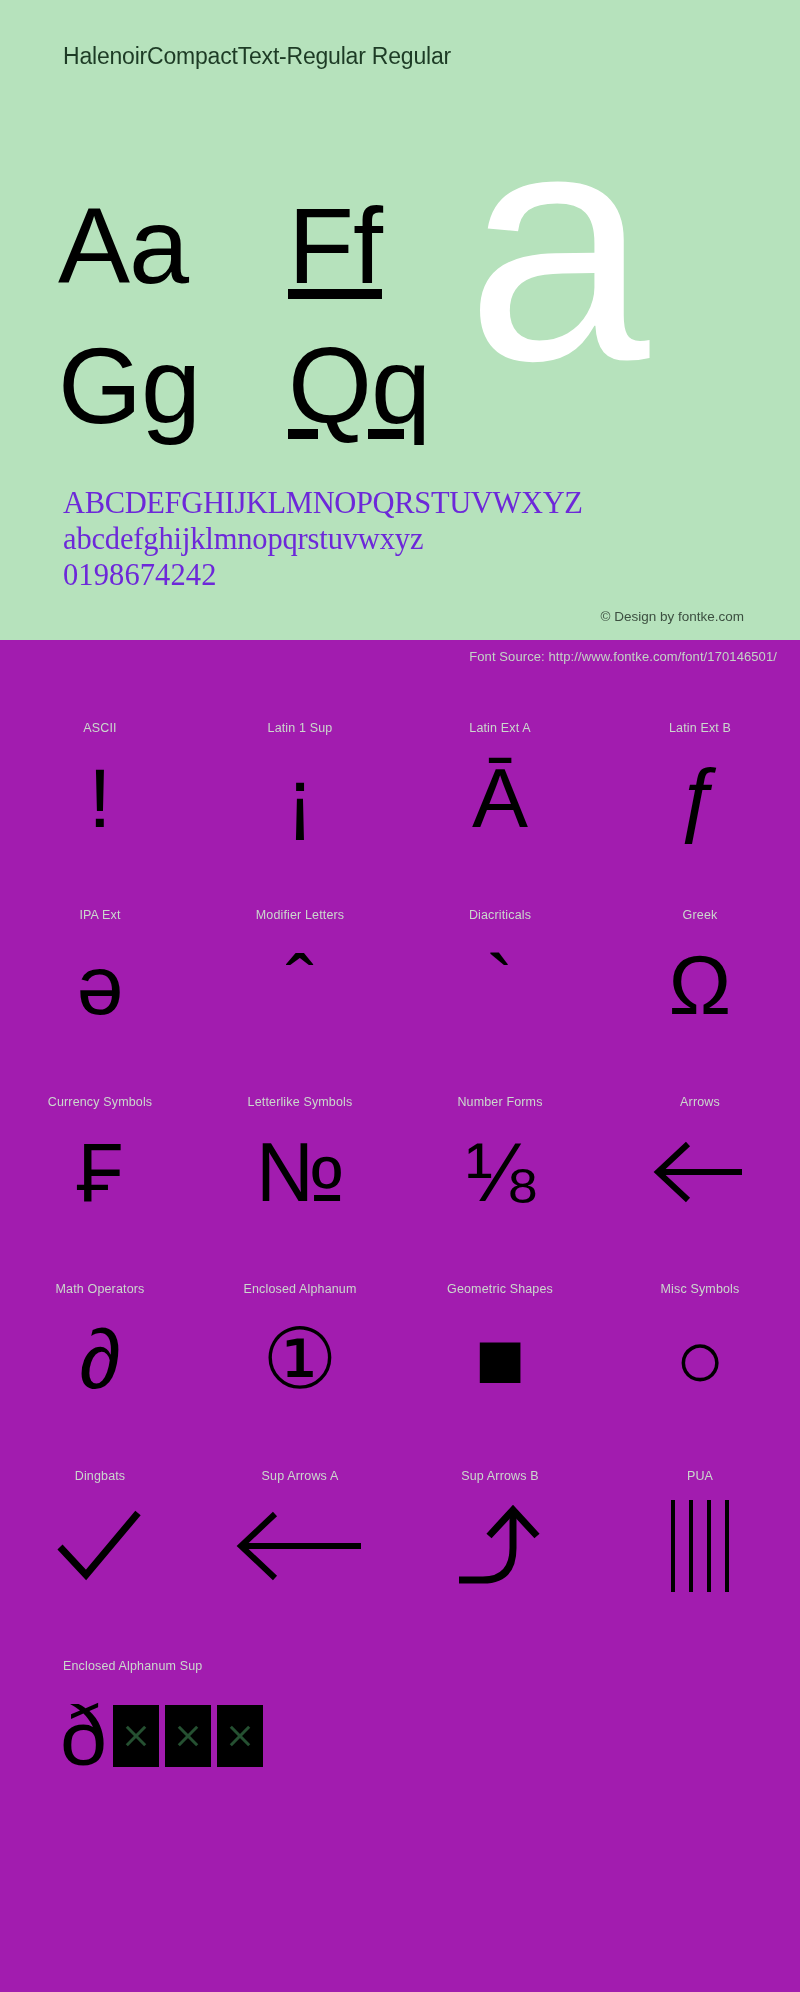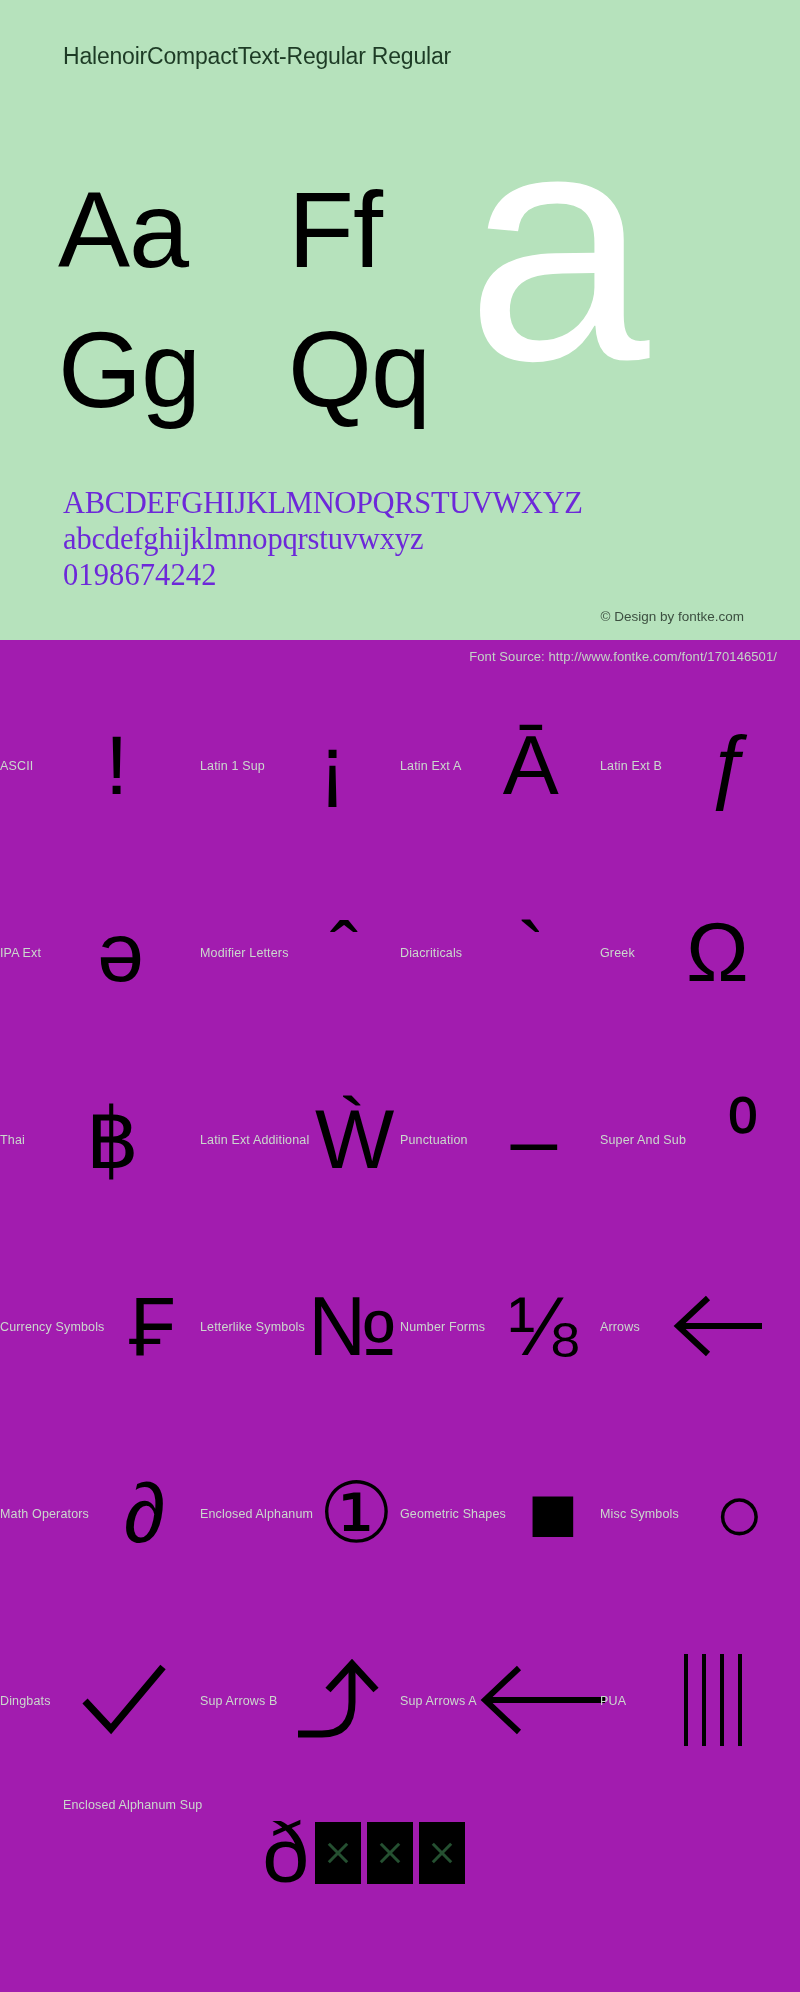--- a/index.html
+++ b/index.html
@@ -40,32 +40,32 @@
   
   .pairs {
     position: absolute;
     left: 58px;
     top: 160px;
     width: 470px;
   }
   .pair-row {
     display: flex;
     height: 140px;
-    align-items: center;
+    align-items: flex-end;
   }
   .pair {
     font-size: 108px;
     line-height: 1.0;
     color: #000000;
     font-weight: 400;
     letter-spacing: -1px;
     font-family: "Liberation Sans", sans-serif;
   }
   .pair.col1 { width: 230px; }
-  .pair.col2 { width: 230px; }
+  .pair.col2 { width: 230px; text-decoration: underline; }
 
   .big-letter {
     position: absolute;
     left: 466px;
     top: 80px;
     font-size: 330px;
     line-height: 330px;
     color: #ffffff;
     font-weight: 400;
     font-family: "Liberation Sans", sans-serif;
@@ -126,22 +126,23 @@
   }
   .grid-row {
     display: flex;
     width: 800px;
     height: 187px;
   }
   .cell {
     width: 200px;
     position: relative;
     display: flex;
-    flex-direction: row;
+    flex-direction: column;
     align-items: center;
+    justify-content: flex-end;
   }
   .cell-label {
     margin-top: 4px;
     font-size: 12.5px;
     color: #cbd8cd;
     letter-spacing: 0.15px;
     text-align: center;
     white-space: nowrap;
     font-family: "Liberation Sans", sans-serif;
     height: 18px;
@@ -271,38 +272,20 @@
       <div class="cell">
         <div class="cell-label">Diacriticals</div>
         <div class="cell-glyph">`</div>
       </div>
       <div class="cell">
         <div class="cell-label">Greek</div>
         <div class="cell-glyph">Ω</div>
       </div>
     </div>
 
-    <div class="grid-row">
-      <div class="cell">
-        <div class="cell-label">Thai</div>
-        <div class="cell-glyph">฿</div>
-      </div>
-      <div class="cell">
-        <div class="cell-label">Latin Ext Additional</div>
-        <div class="cell-glyph">Ẁ</div>
-      </div>
-      <div class="cell">
-        <div class="cell-label">Punctuation</div>
-        <div class="cell-glyph">–</div>
-      </div>
-      <div class="cell">
-        <div class="cell-label">Super And Sub</div>
-        <div class="cell-glyph">⁰</div>
-      </div>
-    </div>
 
     <div class="grid-row">
       <div class="cell">
         <div class="cell-label">Currency Symbols</div>
         <div class="cell-glyph">₣</div>
       </div>
       <div class="cell">
         <div class="cell-label">Letterlike Symbols</div>
         <div class="cell-glyph">№</div>
       </div>
@@ -345,37 +328,37 @@
     <div class="grid-row">
       <div class="cell">
         <div class="cell-label">Dingbats</div>
         <div class="cell-glyph svg-glyph">
           <svg width="96" height="86" viewBox="0 0 96 86" aria-hidden="true">
             <polyline points="8,44 34,72 86,10" stroke="#000000" stroke-width="7" fill="none" stroke-linecap="butt" stroke-linejoin="miter"></polyline>
           </svg>
         </div>
       </div>
       <div class="cell">
+        <div class="cell-label">Sup Arrows A</div>
+        <div class="cell-glyph svg-glyph">
+          <svg width="134" height="92" viewBox="0 0 134 92" aria-hidden="true">
+            <g stroke="#000000" stroke-width="6" fill="none">
+              <line x1="8" y1="46" x2="128" y2="46"></line>
+              <polyline points="42,14 8,46 42,78"></polyline>
+            </g>
+          </svg>
+        </div>
+      </div>
+      <div class="cell">
         <div class="cell-label">Sup Arrows B</div>
         <div class="cell-glyph svg-glyph">
           <svg width="90" height="92" viewBox="0 0 90 92" aria-hidden="true">
             <g stroke="#000000" stroke-width="7" fill="none">
               <path d="M4 80 L28 80 Q58 80 58 48 L58 12"></path>
               <polyline points="34,36 58,10 82,36"></polyline>
-            </g>
-          </svg>
-        </div>
-      </div>
-      <div class="cell">
-        <div class="cell-label">Sup Arrows A</div>
-        <div class="cell-glyph svg-glyph">
-          <svg width="134" height="92" viewBox="0 0 134 92" aria-hidden="true">
-            <g stroke="#000000" stroke-width="6" fill="none">
-              <line x1="8" y1="46" x2="128" y2="46"></line>
-              <polyline points="42,14 8,46 42,78"></polyline>
             </g>
           </svg>
         </div>
       </div>
       <div class="cell">
         <div class="cell-label">PUA</div>
         <div class="cell-glyph svg-glyph">
           <div class="bars">
             <i></i>
             <i></i>

